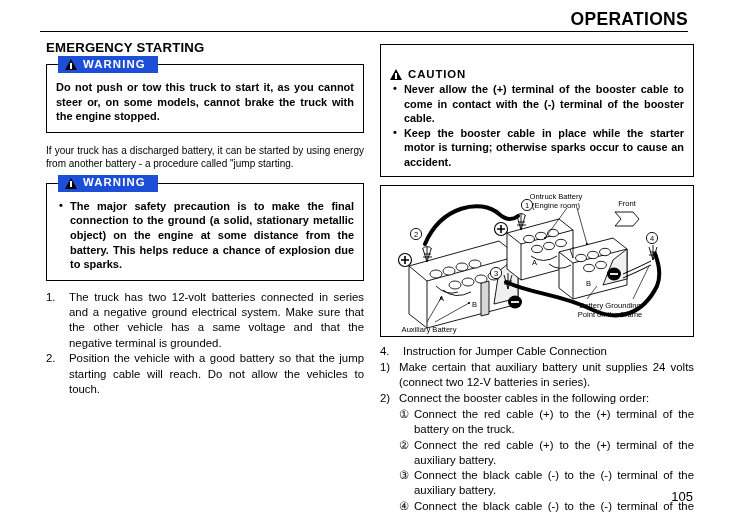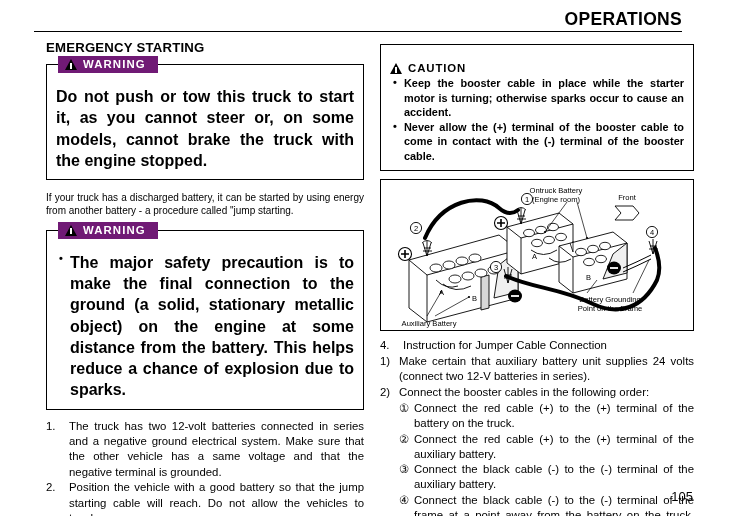--- a/index.html
+++ b/index.html
@@ -16,21 +16,21 @@
     overflow: hidden;
   }
   .page {
     position: absolute;
     inset: 0;
   }
 
   
   .header {
     position: absolute;
-    left: 34px;
+    left: 40px;
     top: 10px;
     width: 648px;
   }
   .header-title {
     text-align: right;
     font-size: 17.5px;
     font-weight: bold;
     letter-spacing: 0.3px;
     line-height: 1.05;
   }
@@ -67,21 +67,21 @@
     position: relative;
     border: 1.3px solid #000;
     margin: 9px 0 0 0;
     padding: 13px 9px 8px 9px;
     box-sizing: border-box;
   }
   .warnbox-banner {
     position: absolute;
     top: -9px;
     left: 11px;
-    background: #701a75;
+    background: #1d4ed8;
     color: #fff;
     display: flex;
     align-items: center;
     gap: 6px;
     padding: 2px 12px 2px 7px;
     height: 17px;
     box-sizing: border-box;
   }
   .warnbox-banner .bannertext {
     font-size: 11.4px;
@@ -101,25 +101,25 @@
     position: absolute;
     left: -1.1px;
     top: 3.5px;
     width: 2.2px;
     height: 6px;
     background: #000;
   }
   .tri.dark .bang { background: #fff; }
 
   .warn-body {
-    font-size: 16px;
+    font-size: 11px;
     font-weight: bold;
     line-height: 1.33;
     text-align: justify;
-    margin-top: 8px;
+    margin-top: 2px;
   }
   ul.warn-list {
     margin: 0;
     padding: 0 0 0 14px;
     list-style: none;
   }
   ul.warn-list li {
     position: relative;
     margin-bottom: 0px;
   }
@@ -127,21 +127,21 @@
     content: "\2022";
     position: absolute;
     left: -11px;
     top: -1px;
     font-size: 11px;
   }
 
   
   .cautionbox {
     border: 1.3px solid #000;
-    padding: 18px 9px 7px 9px;
+    padding: 24px 9px 7px 9px;
     box-sizing: border-box;
   }
   .caution-head {
     display: flex;
     align-items: center;
     gap: 6px;
     margin-bottom: 2px;
   }
   .caution-head .headtext {
     font-size: 11.4px;
@@ -285,22 +285,22 @@
 
     <div class="cautionbox">
       <div class="caution-head">
         <span class="tri">
             <span class="bang" style="background:#fff;"></span>
           </span>
         <span class="headtext">CAUTION</span>
       </div>
       <div class="caution-body">
         <ul class="warn-list">
+          <li>Never allow the (+) terminal of the booster cable to come in contact with the (-) terminal of the booster cable.</li>
           <li>Keep the booster cable in place while the starter motor is turning; otherwise sparks occur to cause an accident.</li>
-          <li>Never allow the (+) terminal of the booster cable to come in contact with the (-) terminal of the booster cable.</li>
         </ul>
       </div>
     </div>
 
     <div class="diagram">
       <svg width="312" height="150" viewBox="0 0 312 150">
         <defs>
           <g id="postcap">
             <path d="M0,0 l-3,-9 M0,0 l0,-10 M0,0 l3,-9 M-2,-6 l4,0 M-3,-3 l6,0" stroke="#000" stroke-width="0.8" fill="none"></path>
           </g>

